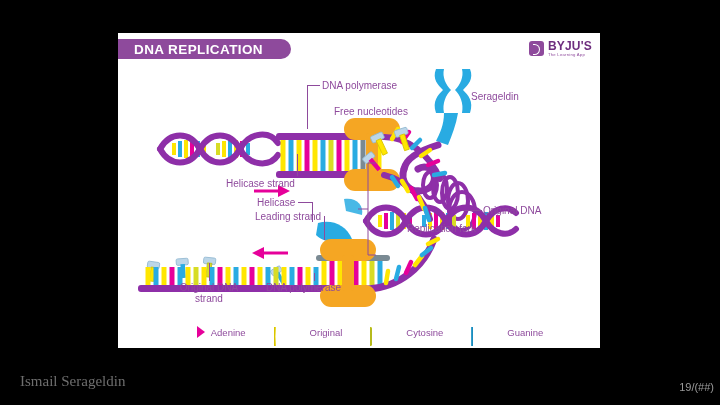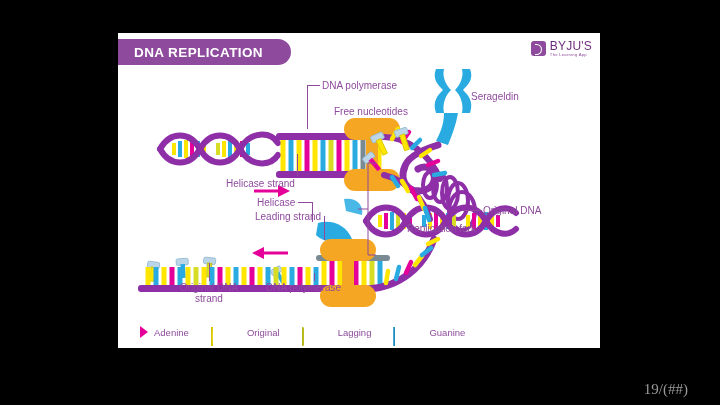--- a/index.html
+++ b/index.html
@@ -19,21 +19,21 @@
     position: absolute;
     left: 118px; top: 33px;
     width: 482px; height: 315px;
     background: #ffffff;
     overflow: hidden;
   }
   
   #title-banner {
     position: absolute;
     left: 0px; top: 6px;
-    height: 26px;
+    height: 20px;
     padding: 0 28px 0 16px;
     background: #8e4a9c;
     border-top-right-radius: 13px;
     border-bottom-right-radius: 13px;
     display: flex; align-items: center;
   }
   #title-banner .txt {
     color: #ffffff;
     font-size: 13.5px;
     font-weight: bold;
@@ -56,21 +56,21 @@
     content: "";
     position: absolute;
     left: 4px; top: 3px;
     width: 6px; height: 9px;
     border: 1.6px solid #fff;
     border-radius: 0 6px 6px 0;
     border-left: none;
   }
   #logo .words { line-height: 1; }
   #logo .brand {
-    font-size: 12px; font-weight: normal;
+    font-size: 12px; font-weight: bold;
     color: #6e2e7e; letter-spacing: .2px;
     display: block;
   }
   #logo .tag {
     font-size: 4.2px; color: #8e4a9c;
     letter-spacing: .25px; display: block;
     margin-top: 1px;
   }
   
   .lab {
@@ -82,22 +82,22 @@
   }
   .lab.ctr { text-align: center; }
   
   .ldr { position: absolute; background: #8e4a9c; }
   .ldr.h { height: 1px; }
   .ldr.v { width: 1px; }
   
   #legend {
     position: absolute;
     left: 0; right: 0; bottom: 10px;
-    display: flex; justify-content: flex-start; align-items: center;
-    gap: 22px;
+    display: flex; justify-content: center; align-items: center;
+    gap: 28px;
   }
   .leg-item { display: flex; align-items: center; gap: 6px; }
   .leg-txt { color: #8e4a9c; font-size: 9.5px; }
   .leg-sw { width: 30px; height: 9px; position: relative; }
   .sw-arrow {
     width: 22px; height: 9px; background: #e6009a;
     position: relative;
   }
   .sw-arrow::after {
     content:""; position:absolute; left:22px; top:-2px;
@@ -119,24 +119,24 @@
   
   #author {
     position: absolute;
     left: 20px; top: 373px;
     color: #6e6e6e;
     font-family: "Liberation Serif", serif;
     font-size: 15px;
   }
   #pagenum {
     position: absolute;
-    right: 32px; top: 381px;
+    right: 6px; top: 381px;
     color: #9a9a9a;
-    font-family: Liberation Serif, serif;
-    font-size: 15px;
+    font-family: Liberation Sans, sans-serif;
+    font-size: 11px;
   }
   svg { display: block; }
 </style>
 </head>
 <body>
 
 <div id="slide">
 
   <div id="card">
 
@@ -437,29 +437,30 @@
         <span class="leg-sw">
           <span class="sw-notch"></span>
         </span>
         <span class="leg-txt">Original</span>
       </div>
 
       <div class="leg-item">
         <span class="leg-sw">
           <span class="sw-round"></span>
         </span>
-        <span class="leg-txt">Lagging</span>
+        <span class="leg-txt">Cytosine</span>
       </div>
 
       <div class="leg-item">
         <span class="leg-sw">
           <span class="sw-notch cyan"></span>
         </span>
         <span class="leg-txt">Guanine</span>
       </div>
 
     </div>
 
   </div>
 
+  <div id="author">Ismail Serageldin</div>
   <div id="pagenum">19/(##)</div>
 
 </div>
 
 </body></html>

